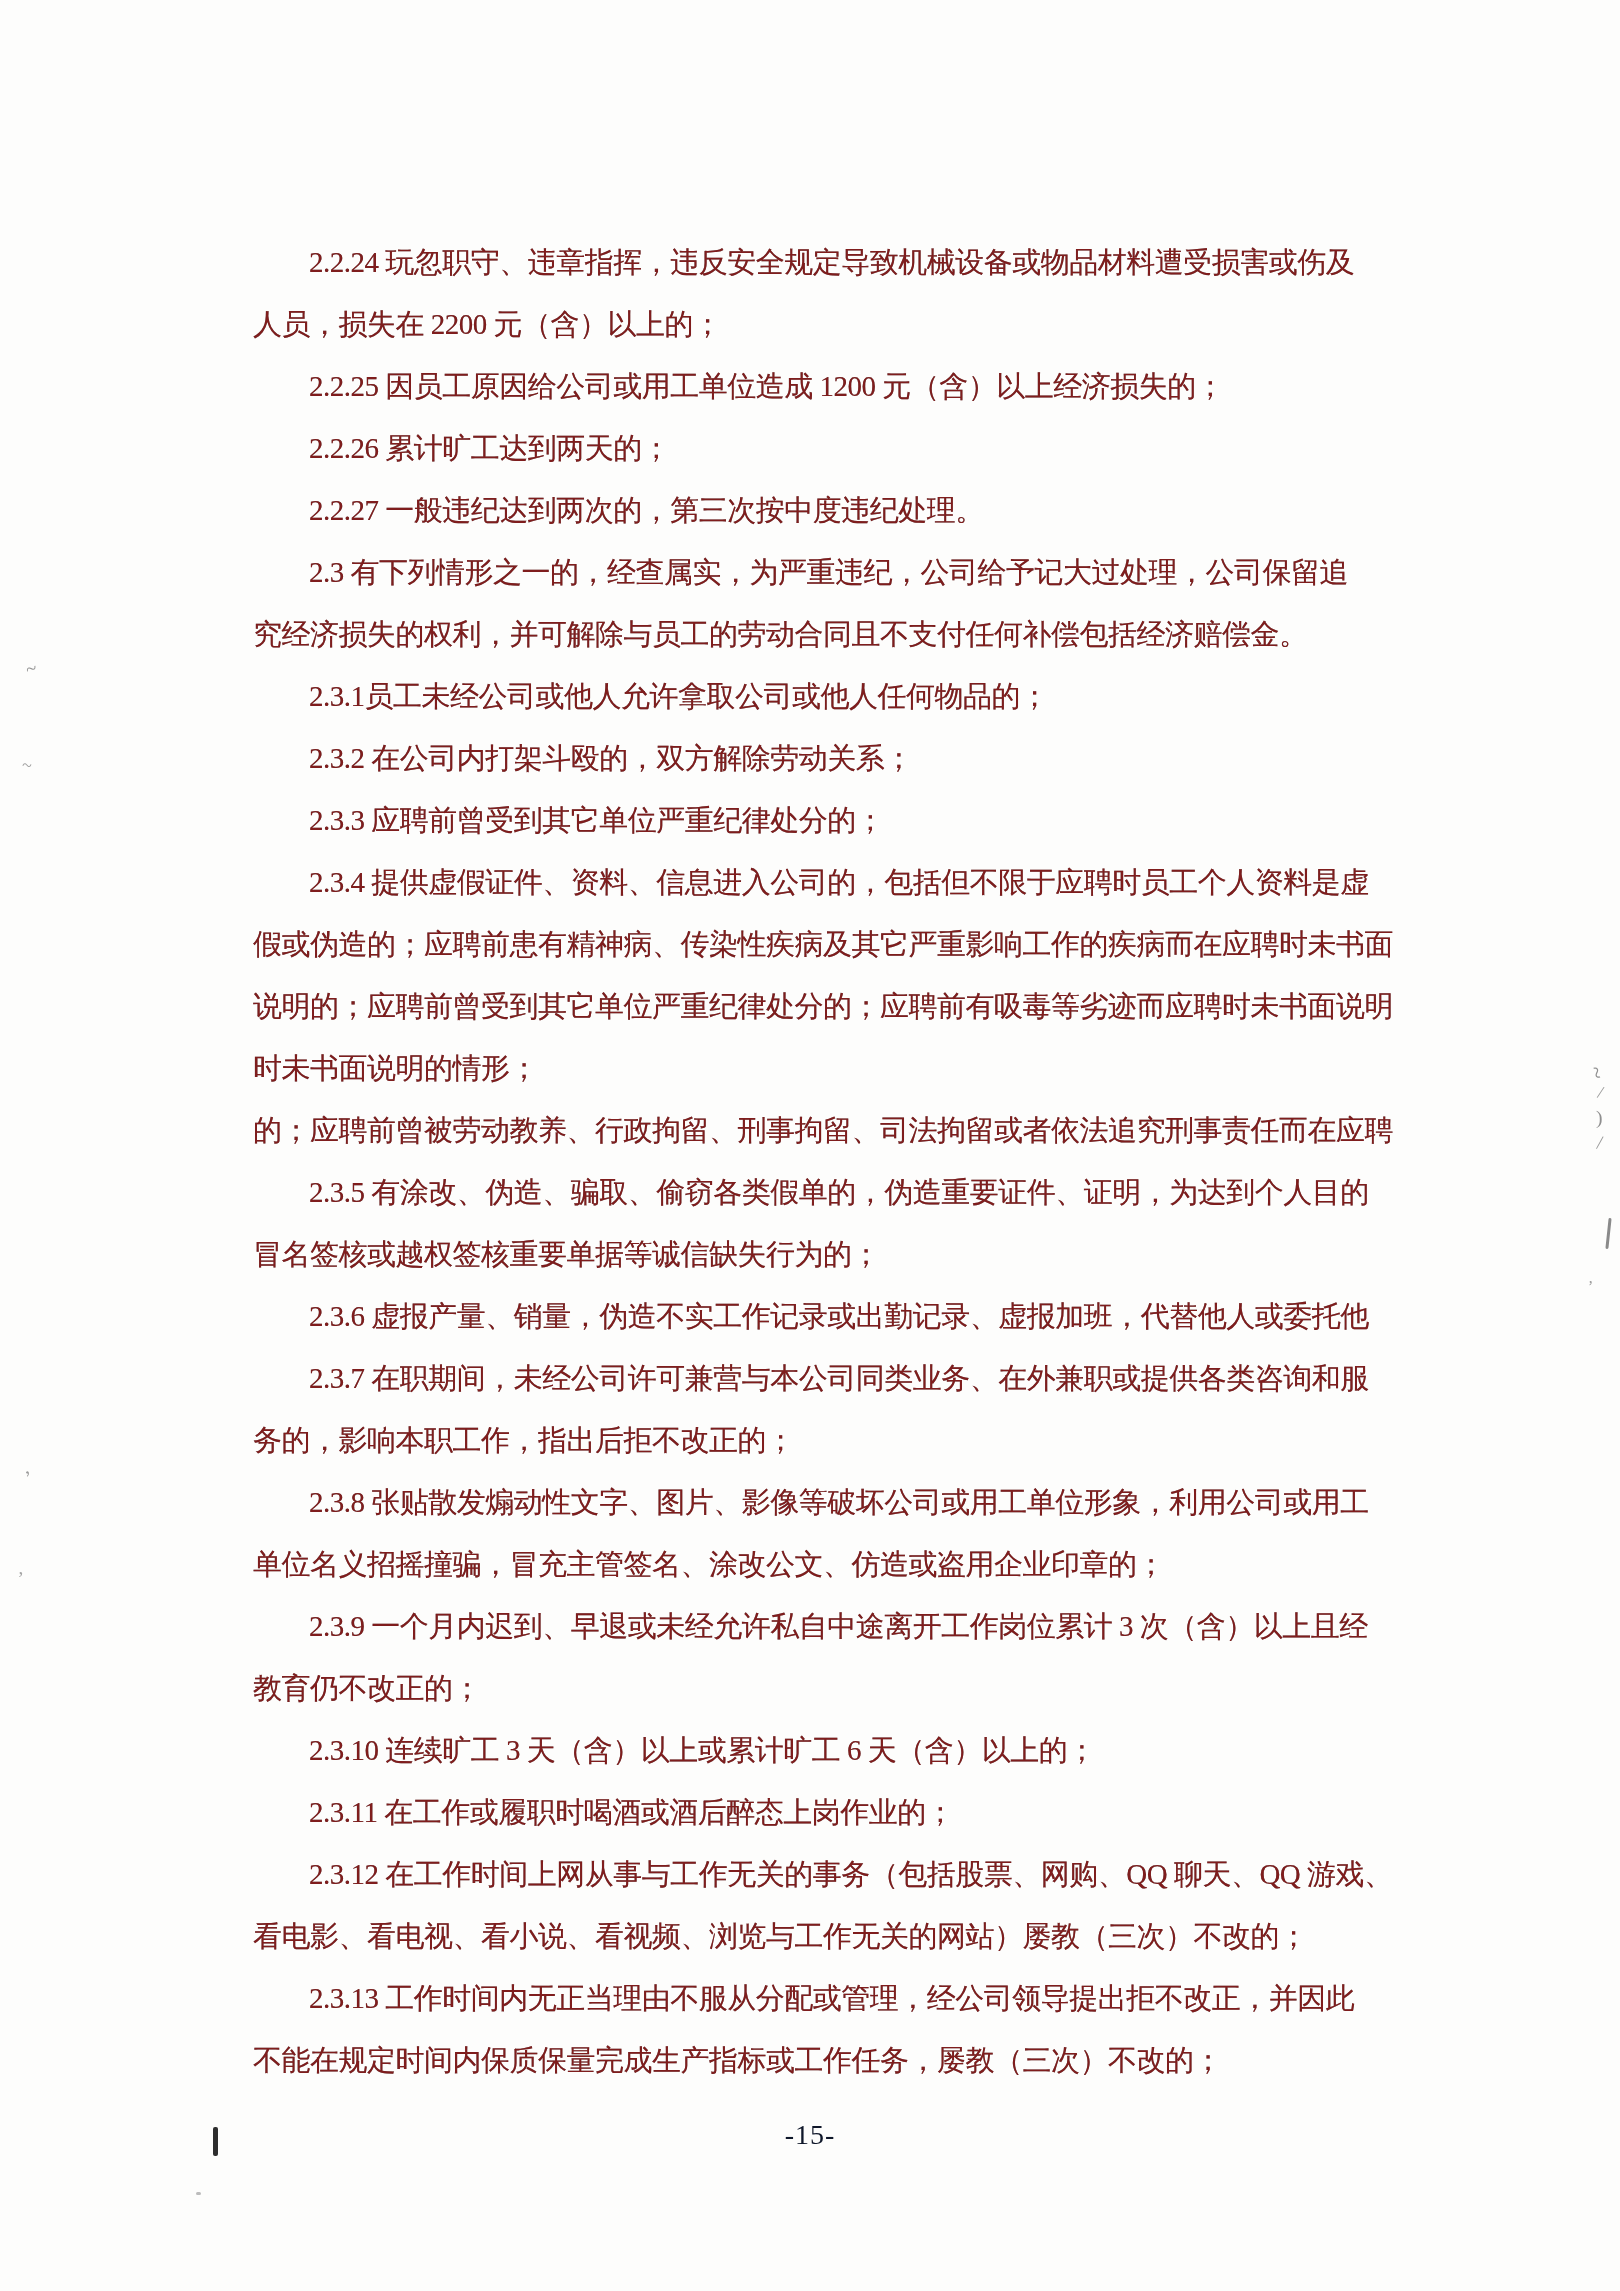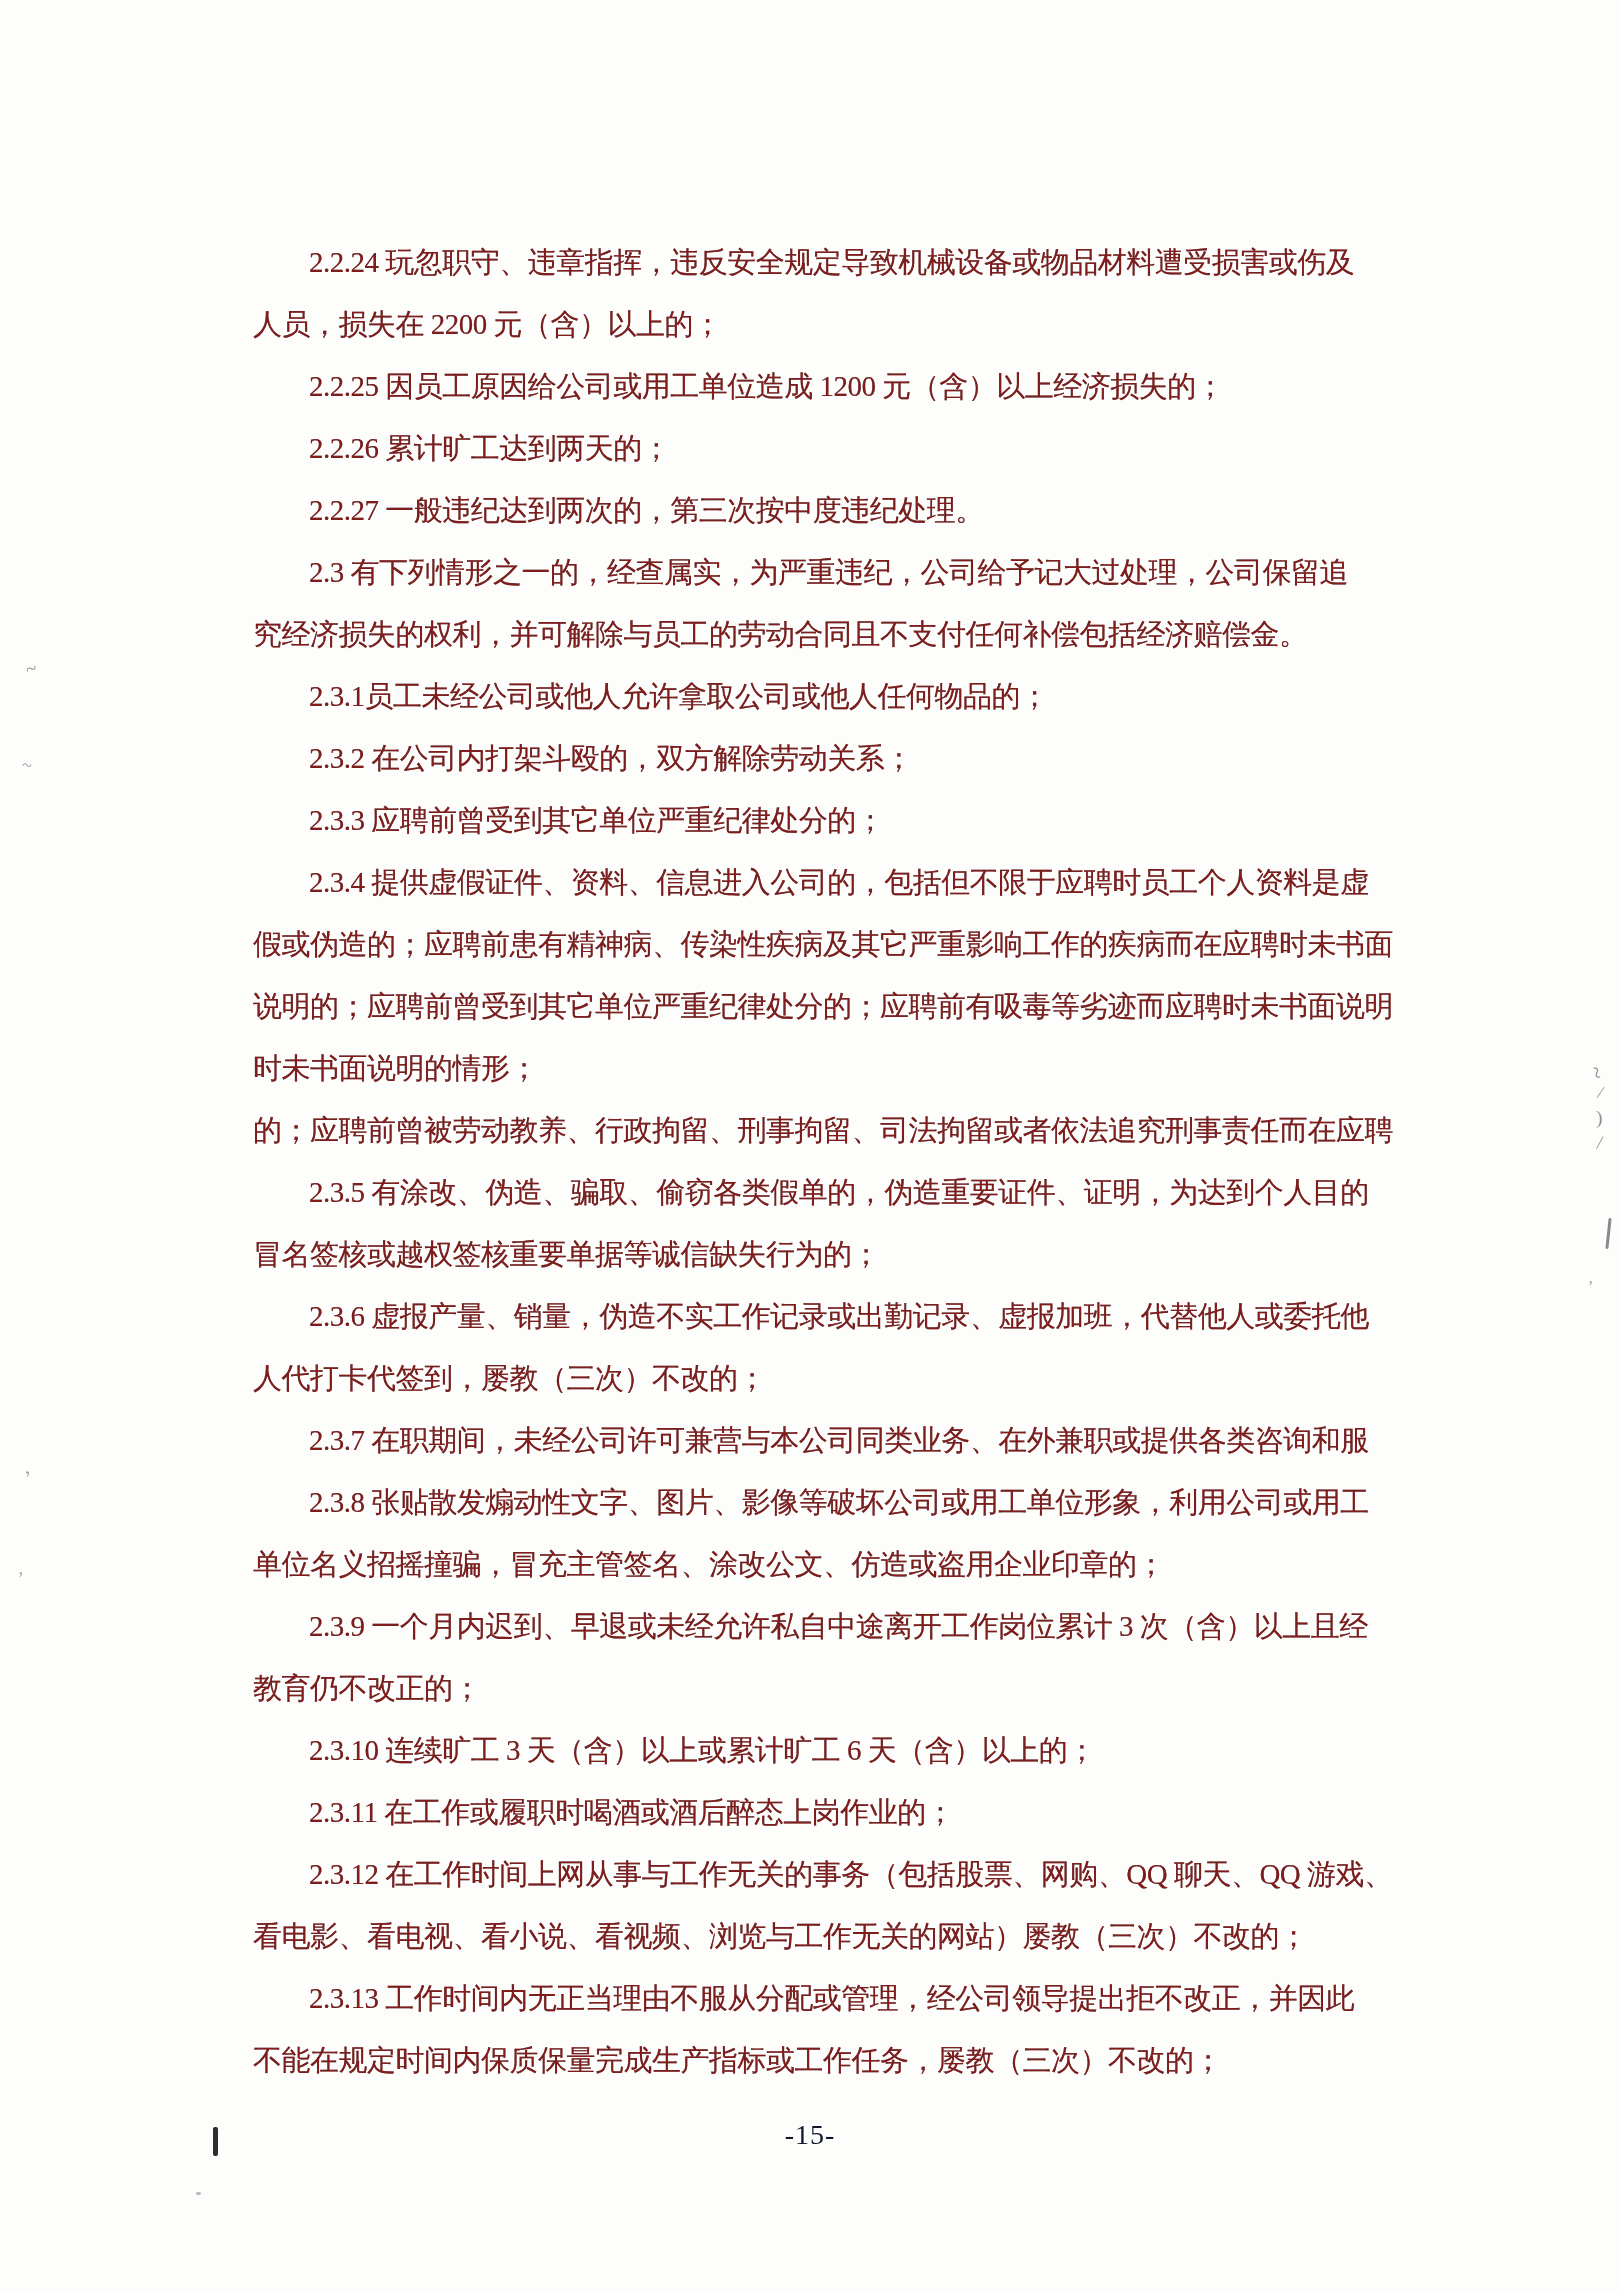--- a/index.html
+++ b/index.html
@@ -86,24 +86,24 @@
         <div class="line">说明的；应聘前曾受到其它单位严重纪律处分的；应聘前有吸毒等劣迹而应聘时未书面说明</div>
         <div class="line">时未书面说明的情形；</div>
         <div class="line">的；应聘前曾被劳动教养、行政拘留、刑事拘留、司法拘留或者依法追究刑事责任而在应聘</div>
       </div>
       <div class="para">
         <div class="line indent">2.3.5 有涂改、伪造、骗取、偷窃各类假单的，伪造重要证件、证明，为达到个人目的</div>
         <div class="line">冒名签核或越权签核重要单据等诚信缺失行为的；</div>
       </div>
       <div class="para">
         <div class="line indent">2.3.6 虚报产量、销量，伪造不实工作记录或出勤记录、虚报加班，代替他人或委托他</div>
-        <div class="line">人代打卡代签到，屡教（三次）不改的；</div>
       </div>
       <div class="para">
         <div class="line indent">2.3.7 在职期间，未经公司许可兼营与本公司同类业务、在外兼职或提供各类咨询和服</div>
+        <div class="line">务的，影响本职工作，指出后拒不改正的；</div>
       </div>
       <div class="para">
         <div class="line indent">2.3.8 张贴散发煽动性文字、图片、影像等破坏公司或用工单位形象，利用公司或用工</div>
         <div class="line">单位名义招摇撞骗，冒充主管签名、涂改公文、仿造或盗用企业印章的；</div>
       </div>
       <div class="para">
         <div class="line indent">2.3.9 一个月内迟到、早退或未经允许私自中途离开工作岗位累计 3 次（含）以上且经</div>
         <div class="line">教育仍不改正的；</div>
       </div>
       <div class="para">

